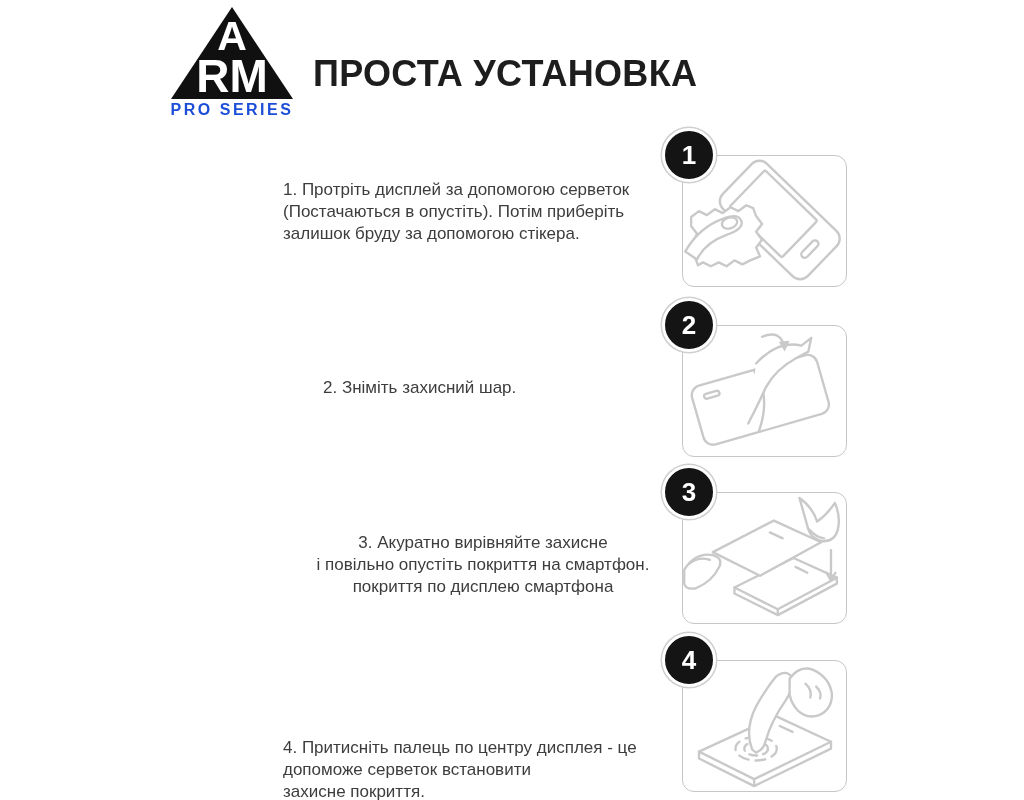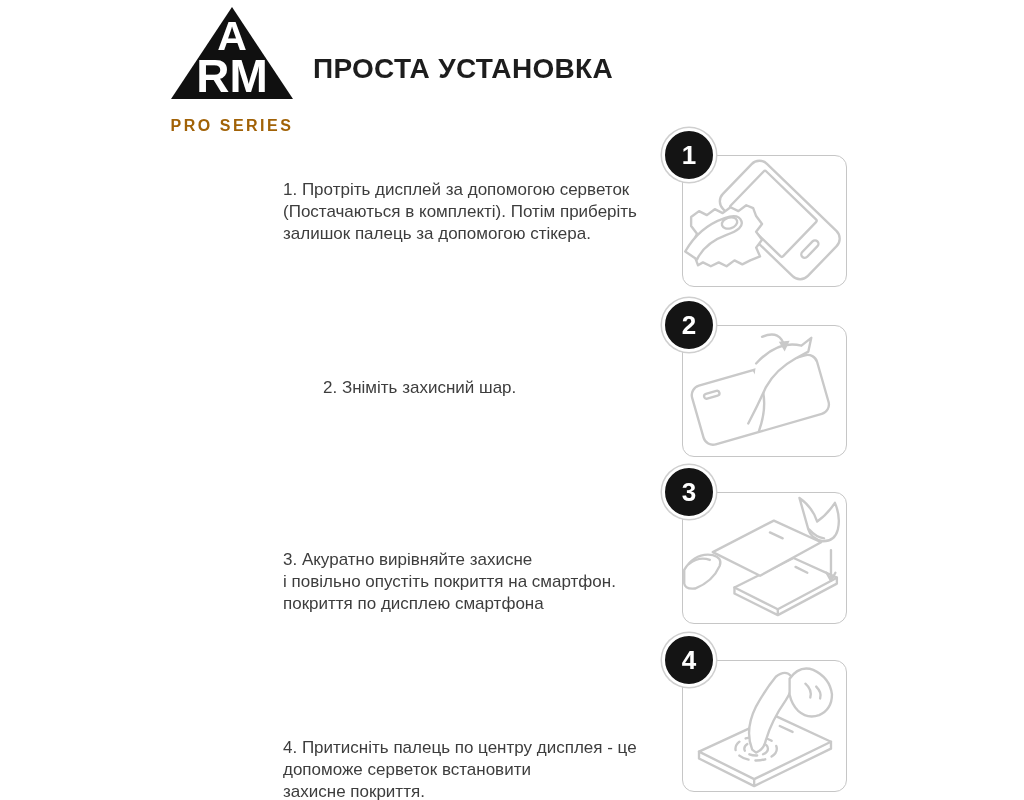--- a/index.html
+++ b/index.html
@@ -13,40 +13,40 @@
     background:var(--background);
     position:relative;
     overflow:hidden;
   }
   .page{position:absolute;inset:0;width:1024px;height:800px;background:var(--background);}
 
   
   .logo{position:absolute;left:164px;top:6px;width:136px;text-align:center;}
   .logo svg{display:block;margin:0 auto;}
   .logo .series{
-    margin-top:17px;font-size:16px;font-weight:bold;letter-spacing:2.5px;
-    color:#a16207;white-space:nowrap;
+    margin-top:1px;font-size:16px;font-weight:bold;letter-spacing:2.5px;
+    color:#1d4ed8;white-space:nowrap;
   }
 
   
   .page-title{
     position:absolute;left:313px;top:53px;
-    font-size:28px;font-weight:bold;color:var(--title);
+    font-size:36px;font-weight:bold;color:var(--title);
     letter-spacing:0.3px;white-space:nowrap;
   }
 
   
   .step-text{
     position:absolute;left:283px;width:400px;
     font-size:17px;line-height:22px;color:var(--text);
   }
   .step-text div{white-space:nowrap;}
   #step-text-1{top:179px;}
   #step-text-2{top:377px;margin-left:40px;}
-  #step-text-3{top:549px;}
+  #step-text-3{top:532px;text-align:center;}
   #step-text-4{top:689px;margin-top:48px;}
 
   
   .illu-box{
     position:absolute;left:682px;width:165px;height:132px;
     border:1.5px solid var(--box_border);border-radius:12px;background:#fff;
   }
   #illu-1{top:155px;}
   #illu-2{top:325px;}
   #illu-3{top:492px;}
@@ -82,22 +82,22 @@
       <text x="62" y="44" text-anchor="middle" fill="#ffffff" font-family="Liberation Sans, sans-serif" font-size="41" font-weight="bold">A</text>
       <text x="62" y="86" text-anchor="middle" fill="#ffffff" font-family="Liberation Sans, sans-serif" font-size="46" font-weight="bold">RM</text>
     </svg>
     <div class="series">PRO SERIES</div>
   </div>
 
   <h1 class="page-title">ПРОСТА УСТАНОВКА</h1>
 
   <div class="step-text" id="step-text-1">
     <div>1. Протріть дисплей за допомогою серветок</div>
-    <div>(Постачаються в комплекті). Потім приберіть</div>
-    <div>залишок палець за допомогою стікера.</div>
+    <div>(Постачаються в опустіть). Потім приберіть</div>
+    <div>залишок бруду за допомогою стікера.</div>
   </div>
   <div class="badge" id="badge-1">1</div>
   <div class="illu-box" id="illu-1">
     <svg viewBox="0 0 165 132">
 
       <g transform="rotate(-46 98 65)">
         <rect class="art art-fill" x="66" y="5" width="64" height="120" rx="11"></rect>
         <rect class="art" x="72" y="19" width="52" height="74" rx="2"></rect>
         <rect class="art" x="87" y="104" width="22" height="7" rx="3.5"></rect>
       </g>

